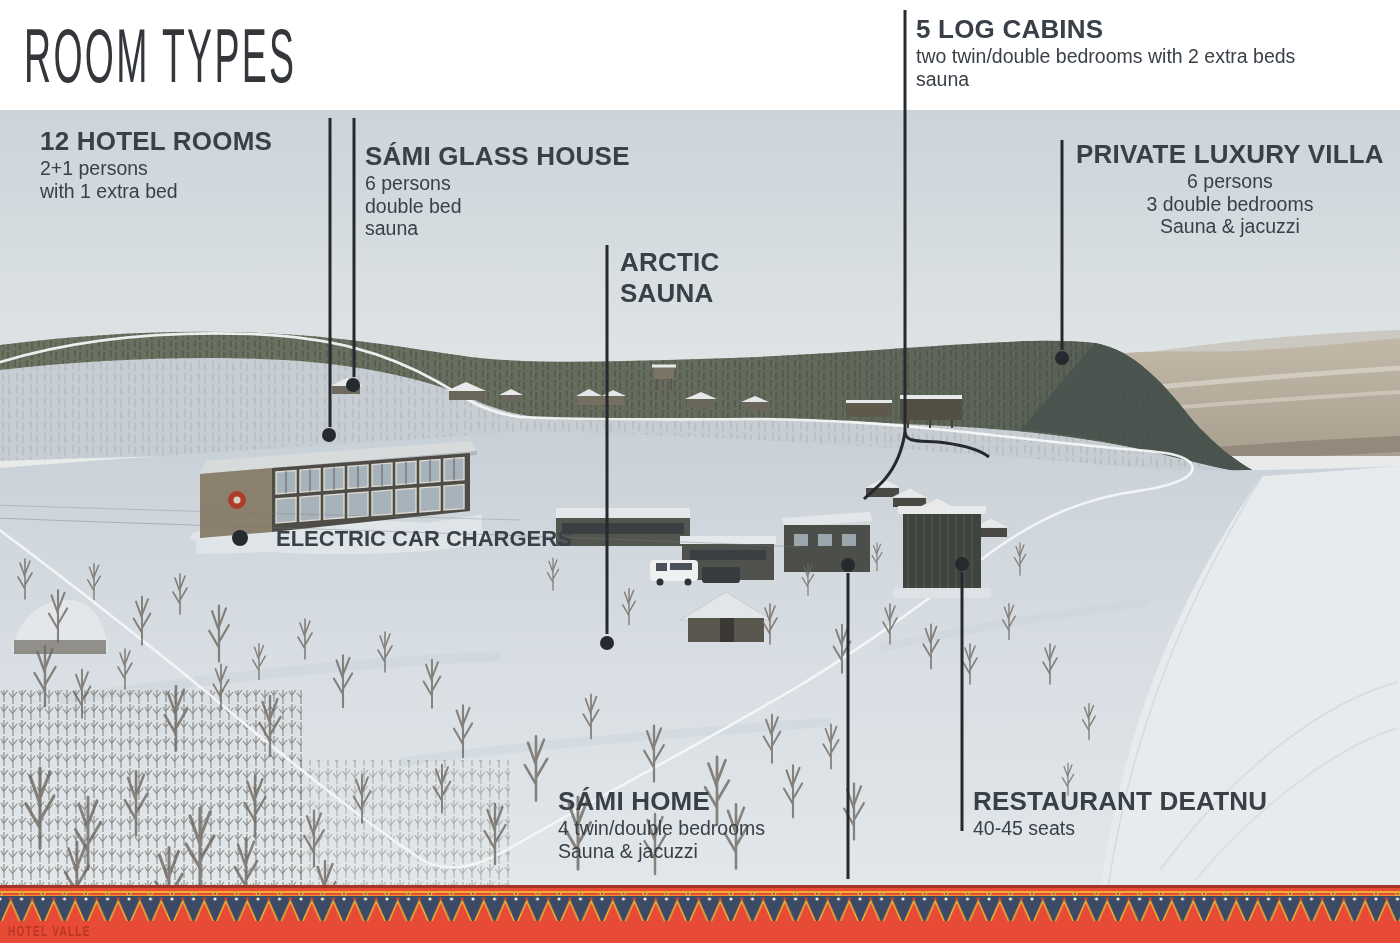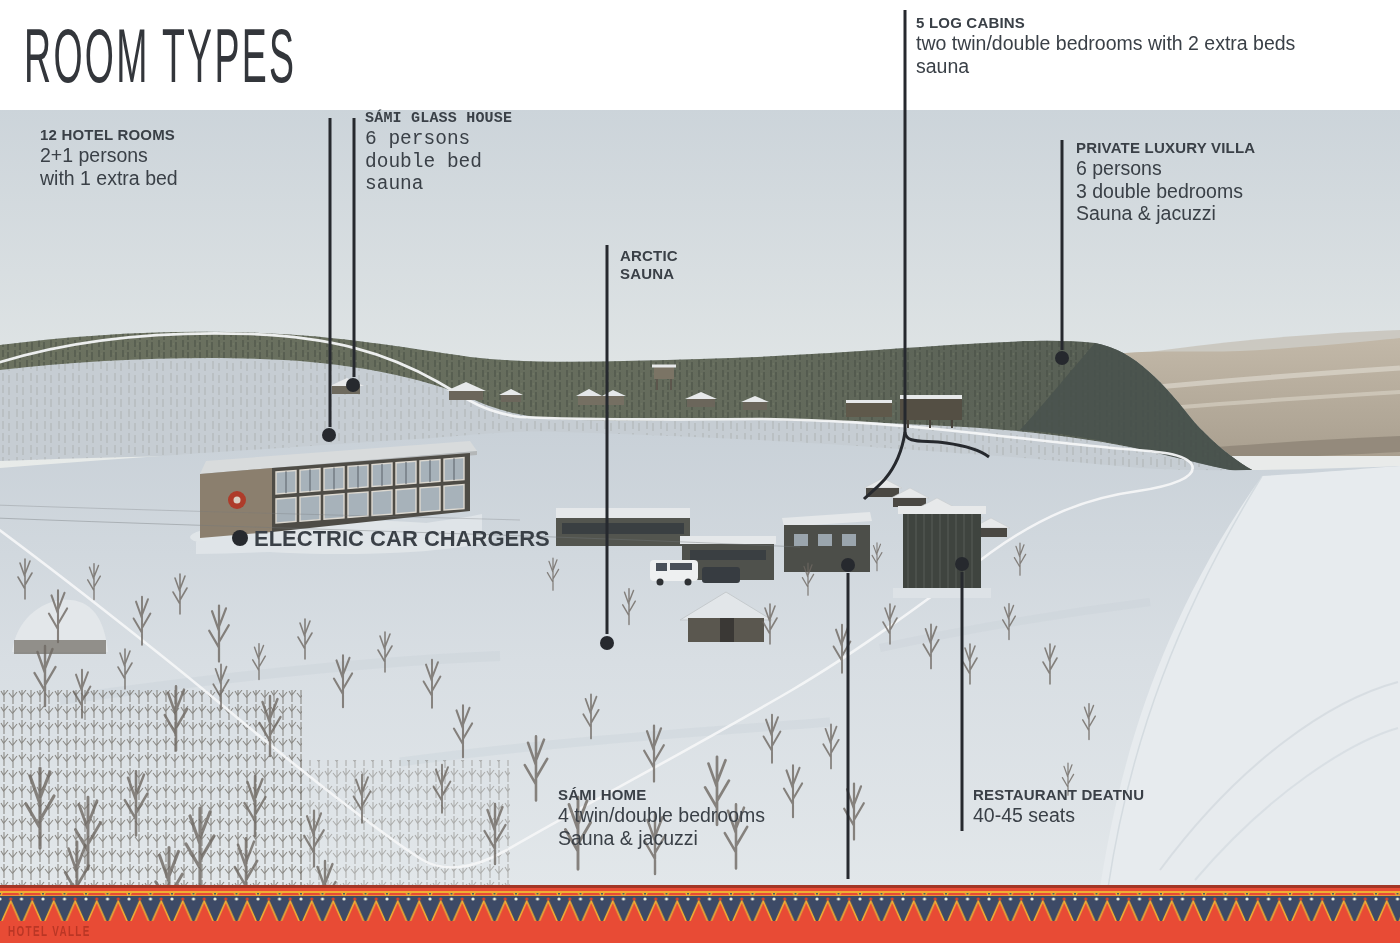--- a/index.html
+++ b/index.html
@@ -7,24 +7,24 @@
     width:1400px;height:943px;position:relative;overflow:hidden;
     background:#ffffff;font-family:"Liberation Sans",sans-serif;
   }
   .scene{position:absolute;left:0;top:0;}
   .page-title{
     position:absolute;left:24px;top:12px;
     font-size:48px;font-weight:400;color:#33363b;letter-spacing:3px;
     transform:scale(0.78,1.58);transform-origin:left top;white-space:nowrap;
   }
   .label{position:absolute;color:#3a4047;}
-  .label .h{font-weight:700;font-size:15px;line-height:1.2;letter-spacing:.2px;white-space:nowrap;}
+  .label .h{font-weight:700;font-size:26px;line-height:1.2;letter-spacing:.2px;white-space:nowrap;}
   .label .l{font-weight:400;font-size:19.5px;line-height:1.16;white-space:nowrap;}
   .ralign{text-align:left;}
-  .big-h{font-weight:700;font-size:22px;color:#3a4047;white-space:nowrap;}
+  .big-h{font-weight:700;font-size:22px;color:#3a4047;white-space:nowrap;margin-left:22px;}
   .brand{
     position:absolute;left:8px;top:922px;
     font-size:11px;font-weight:700;letter-spacing:1.5px;color:#b23323;opacity:.85;
     transform:scale(0.9,1.35);transform-origin:left top;white-space:nowrap;
   }
 </style>
 </head>
 <body>
 
 <svg class="scene" width="1400" height="943" viewBox="0 0 1400 943">
@@ -357,39 +357,39 @@
 </svg>
 
 <div class="page-title">ROOM TYPES</div>
 
 <div class="label ralign" style="left:40px;top:126px;width:270px;">
   <div class="h">12 HOTEL ROOMS</div>
   <div class="l">2+1 persons</div>
   <div class="l">with 1 extra bed</div>
 </div>
 
-<div class="label" style="left:365px;top:110px;font-family:Liberation Mono, monospace;">
+<div class="label" style="left:365px;top:141px;">
   <div class="h">SÁMI GLASS HOUSE</div>
   <div class="l">6 persons</div>
   <div class="l">double bed</div>
   <div class="l">sauna</div>
 </div>
 
 <div class="label" style="left:620px;top:247px;">
   <div class="h">ARCTIC</div>
   <div class="h">SAUNA</div>
 </div>
 
 <div class="label" style="left:916px;top:14px;">
   <div class="h">5 LOG CABINS</div>
   <div class="l">two twin/double bedrooms with 2 extra beds</div>
   <div class="l">sauna</div>
 </div>
 
-<div class="label" style="left:1076px;top:139px;">
+<div class="label" style="left:1076px;top:139px;text-align:center;">
   <div class="h">PRIVATE LUXURY VILLA</div>
   <div class="l">6 persons</div>
   <div class="l">3 double bedrooms</div>
   <div class="l">Sauna &amp; jacuzzi</div>
 </div>
 
 <div class="big-h" style="position:absolute;left:254px;top:526px;">ELECTRIC CAR CHARGERS</div>
 
 <div class="label ralign" style="left:558px;top:786px;width:280px;">
   <div class="h">SÁMI HOME</div>

